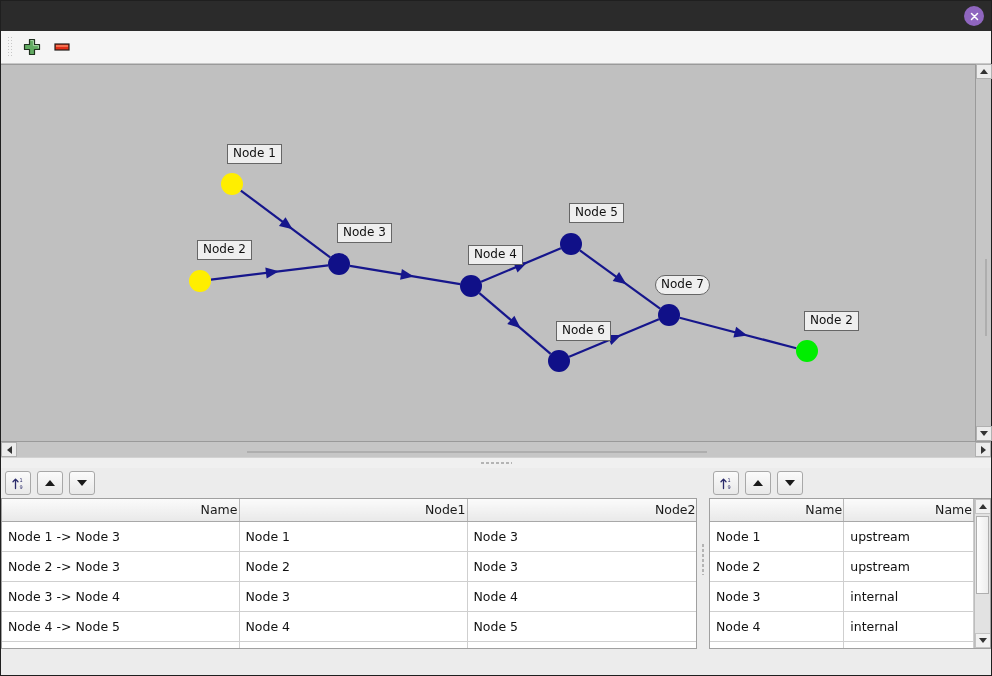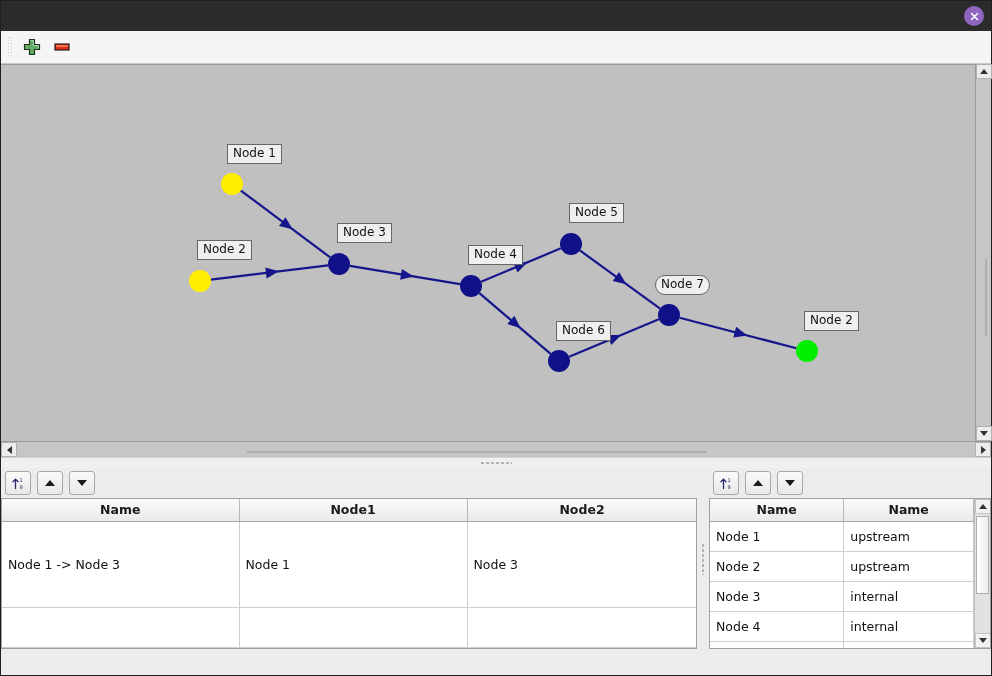--- a/index.html
+++ b/index.html
@@ -183,23 +183,23 @@
     border-collapse: collapse;
     width: 100%;
     table-layout: fixed;
     font-size: 12.5px;
   }
   thead th {
     background: linear-gradient(to bottom,#fbfbfb,#e9e9e9);
     border-right: 1px solid #b8b8b8;
     border-bottom: 1px solid #a8a8a8;
     height: 22px;
-    font-weight: bold;
+    font-weight: normal;
     color: #1a1a1a;
-    text-align: center;
+    text-align: right;
     cursor: pointer;
     font-size: 12.5px;
   }
   tbody td {
     height: 30px;
     border-right: 1px solid #cfcfcf;
     border-bottom: 1px solid #cfcfcf;
     padding: 4px 6px;
     color: #111;
     background: #fff;
@@ -352,20 +352,35 @@
                 <th>Node1</th>
                 <th>Node2</th>
               </tr>
             </thead>
           <tbody id="branch-body">
               <tr>
                 <td>Node 1 -&gt; Node 3</td>
                 <td>Node 1</td>
                 <td>Node 3</td>
               </tr>
+              <tr>
+                <td>Node 2 -&gt; Node 3</td>
+                <td>Node 2</td>
+                <td>Node 3</td>
+              </tr>
+              <tr>
+                <td>Node 3 -&gt; Node 4</td>
+                <td>Node 3</td>
+                <td>Node 4</td>
+              </tr>
+              <tr>
+                <td>Node 4 -&gt; Node 5</td>
+                <td>Node 4</td>
+                <td>Node 5</td>
+              </tr>
               <tr class="partial">
                 <td></td>
                 <td></td>
                 <td></td>
               </tr>
             </tbody>
         </table>
 
       </div>
     </div>

